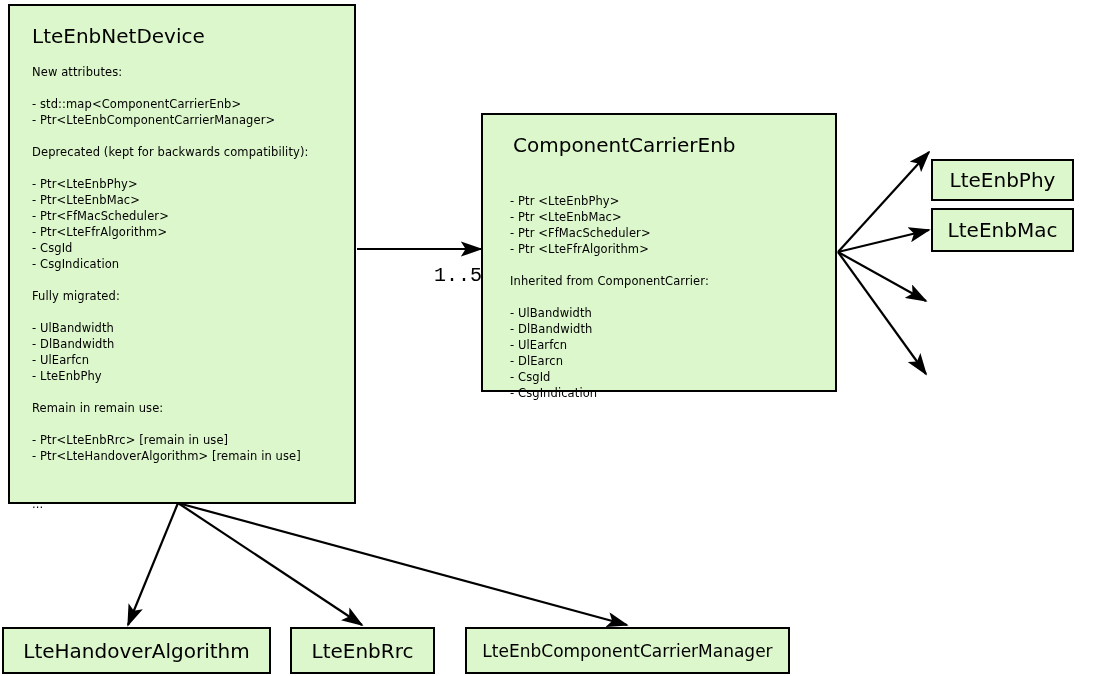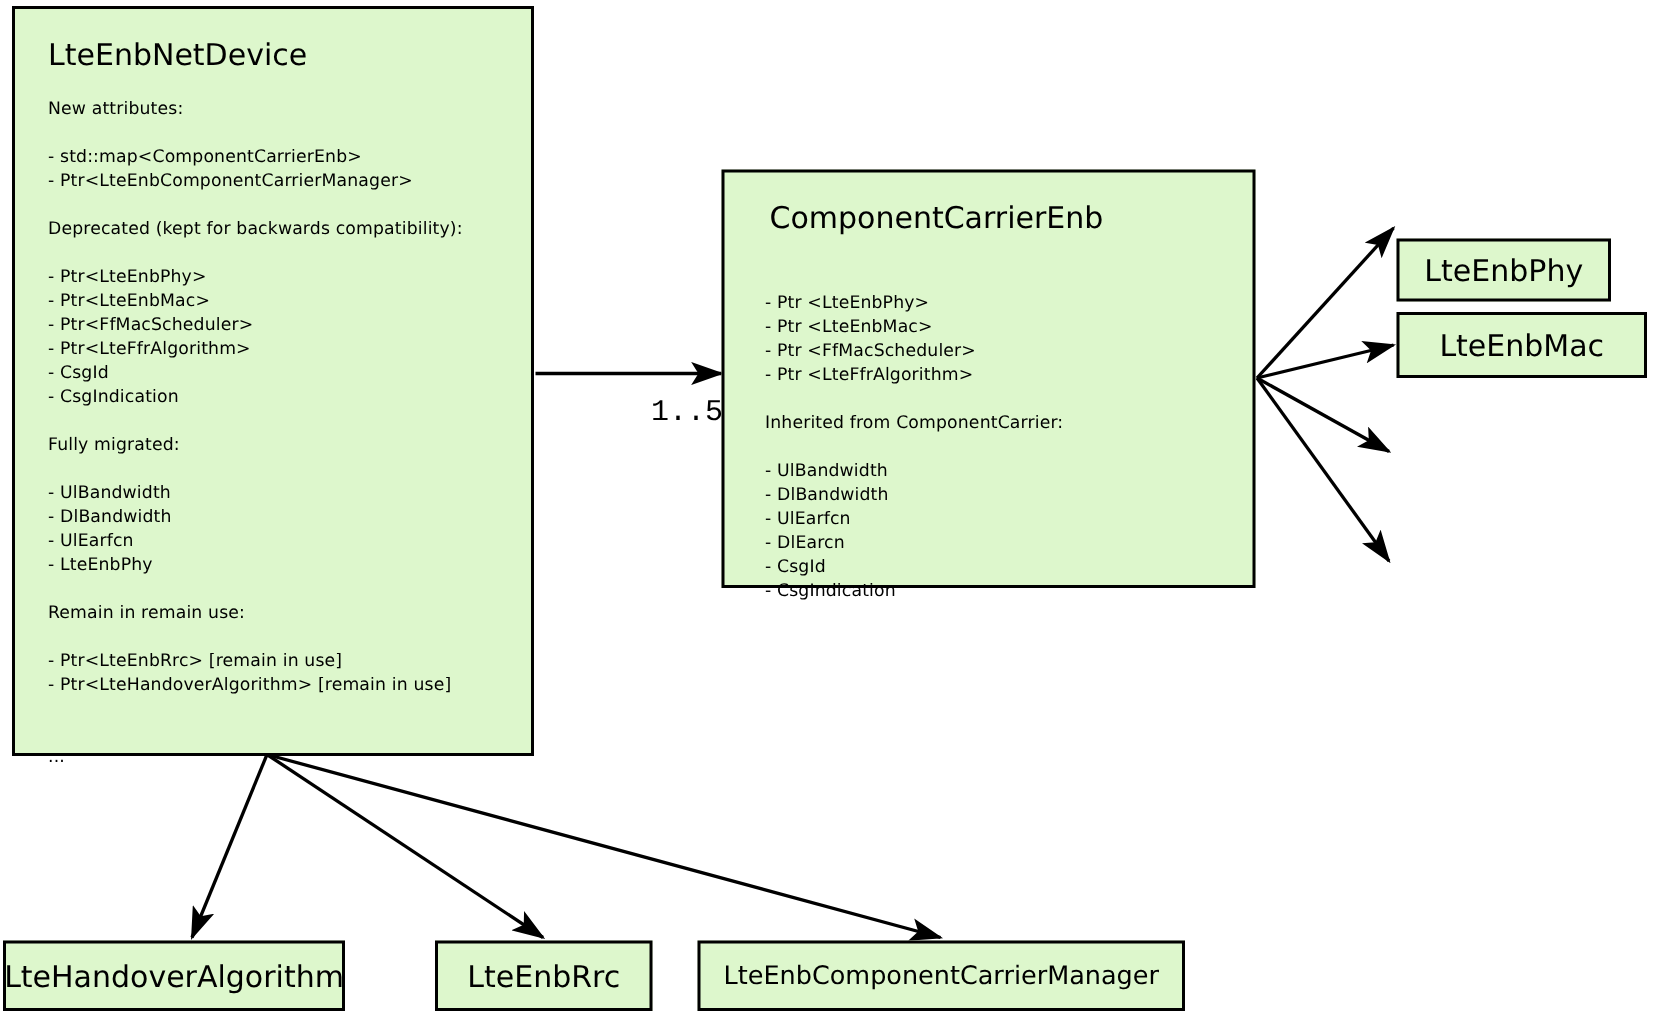--- a/index.html
+++ b/index.html
@@ -123,29 +123,29 @@
   </div>
 
   <div class="mult-label" style="left:434px; top:266px;">1..5</div>
 
   <div class="uml-box" style="left:931px; top:131px; width:143px; height:42px;margin-top:28px;">
     <div class="simple-box-inner">
       <span class="box-title">LteEnbPhy</span>
     </div>
   </div>
 
-  <div class="uml-box" style="left:931px; top:208px; width:167px; height:44px;">
+  <div class="uml-box" style="left:931px; top:208px; width:143px; height:44px;">
     <div class="simple-box-inner">
       <span class="box-title">LteEnbMac</span>
     </div>
   </div>
 
 
 
-  <div class="uml-box" style="left:2px; top:627px; width:228px; height:47px;text-decoration:underline;">
+  <div class="uml-box" style="left:2px; top:627px; width:269px; height:47px;text-decoration:underline;">
     <div class="simple-box-inner">
       <span class="box-title">LteHandoverAlgorithm</span>
     </div>
   </div>
 
   <div class="uml-box" style="left:290px; top:627px; width:145px; height:47px;">
     <div class="simple-box-inner">
       <span class="box-title">LteEnbRrc</span>
     </div>
   </div>

